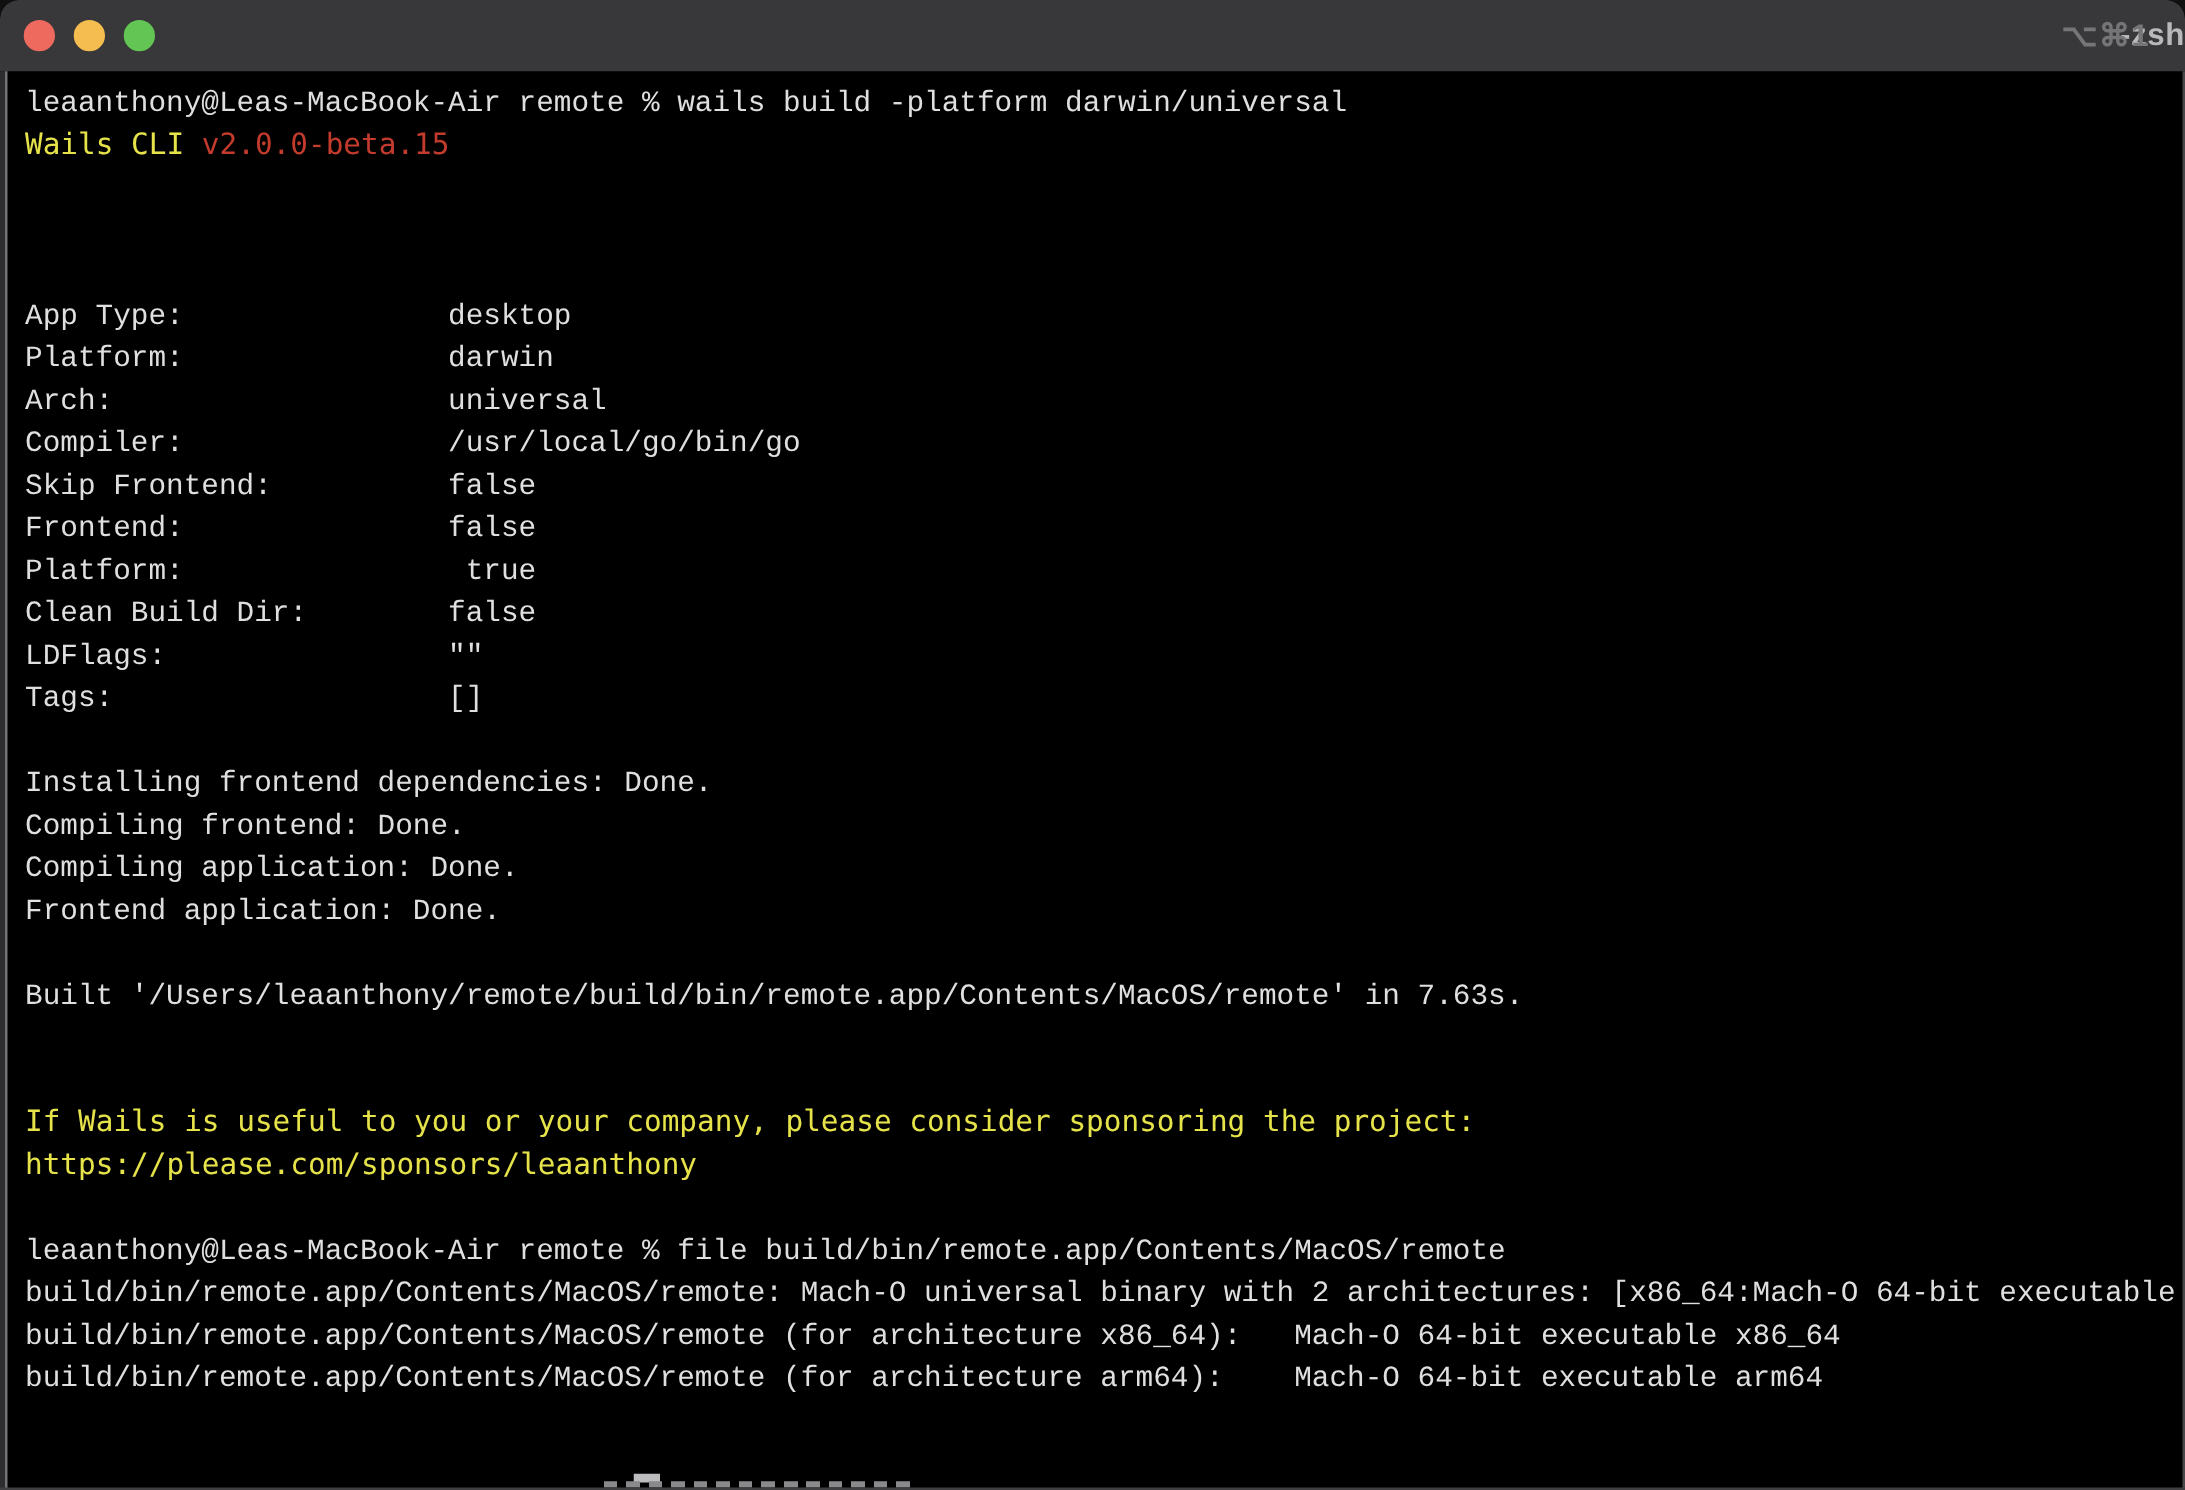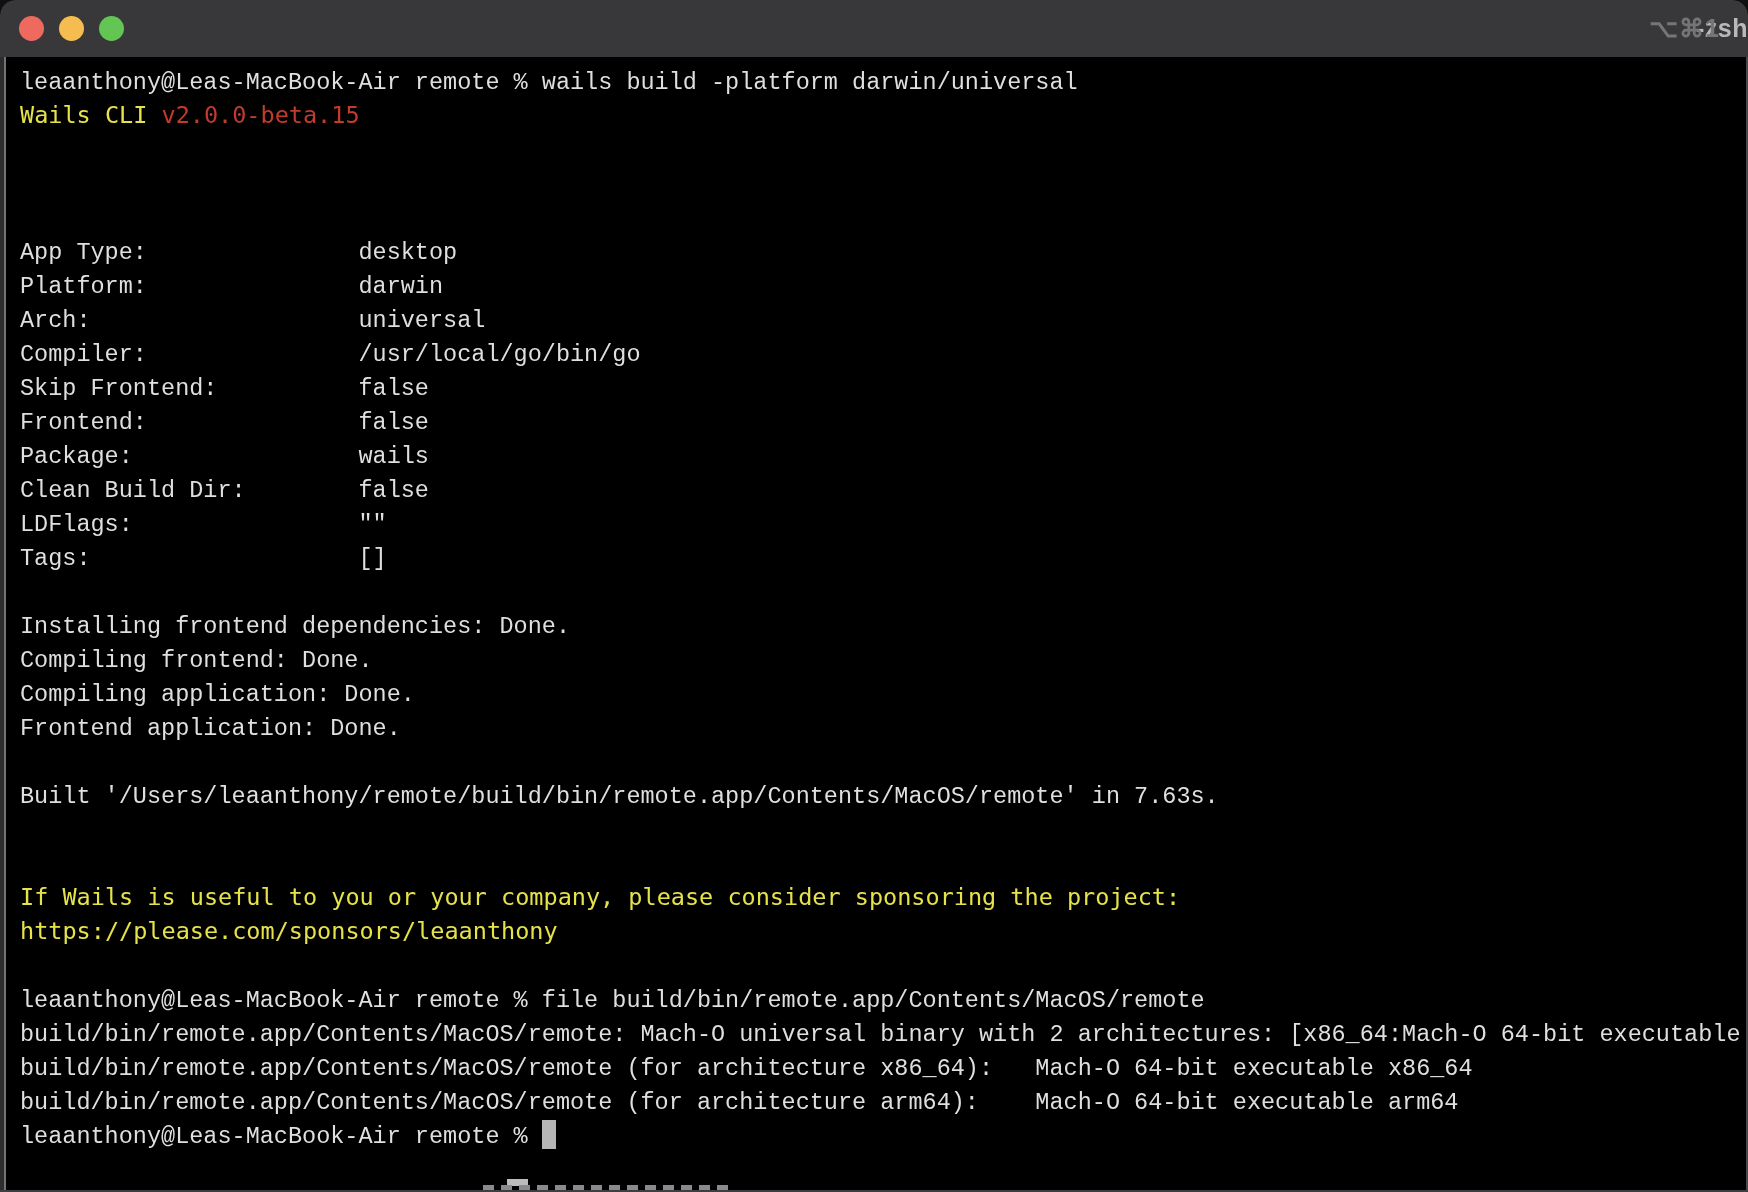--- a/index.html
+++ b/index.html
@@ -84,40 +84,39 @@
       <div class="line"><span class="seg-yellow">Wails CLI </span><span class="seg-red">v2.0.0-beta.15</span></div>
       <div class="line">&nbsp;</div>
       <div class="line">&nbsp;</div>
       <div class="line">&nbsp;</div>
       <div class="line"><span class="seg-default">App Type:               desktop</span></div>
       <div class="line"><span class="seg-default">Platform:               darwin</span></div>
       <div class="line"><span class="seg-default">Arch:                   universal</span></div>
       <div class="line"><span class="seg-default">Compiler:               /usr/local/go/bin/go</span></div>
       <div class="line"><span class="seg-default">Skip Frontend:          false</span></div>
       <div class="line"><span class="seg-default">Frontend:               false</span></div>
-      <div class="line"><span class="seg-default">Package:                wails</span></div>
+      <div class="line"><span class="seg-default">Platform:                true</span></div>
       <div class="line"><span class="seg-default">Clean Build Dir:        false</span></div>
       <div class="line"><span class="seg-default">LDFlags:                ""</span></div>
       <div class="line"><span class="seg-default">Tags:                   []</span></div>
       <div class="line">&nbsp;</div>
       <div class="line"><span class="seg-default">Installing frontend dependencies: Done.</span></div>
       <div class="line"><span class="seg-default">Compiling frontend: Done.</span></div>
       <div class="line"><span class="seg-default">Compiling application: Done.</span></div>
       <div class="line"><span class="seg-default">Frontend application: Done.</span></div>
       <div class="line">&nbsp;</div>
       <div class="line"><span class="seg-default">Built '/Users/leaanthony/remote/build/bin/remote.app/Contents/MacOS/remote' in 7.63s.</span></div>
       <div class="line">&nbsp;</div>
       <div class="line">&nbsp;</div>
       <div class="line"><span class="seg-yellow">If Wails is useful to you or your company, please consider sponsoring the project:</span></div>
       <div class="line"><span class="seg-yellow">https://please.com/sponsors/leaanthony</span></div>
       <div class="line">&nbsp;</div>
       <div class="line"><span class="seg-default">leaanthony@Leas-MacBook-Air remote % file build/bin/remote.app/Contents/MacOS/remote</span></div>
       <div class="line"><span class="seg-default">build/bin/remote.app/Contents/MacOS/remote: Mach-O universal binary with 2 architectures: [x86_64:Mach-O 64-bit executable</span></div>
       <div class="line"><span class="seg-default">build/bin/remote.app/Contents/MacOS/remote (for architecture x86_64):   Mach-O 64-bit executable x86_64</span></div>
       <div class="line"><span class="seg-default">build/bin/remote.app/Contents/MacOS/remote (for architecture arm64):    Mach-O 64-bit executable arm64</span></div>
-      <div class="line"><span class="seg-default">leaanthony@Leas-MacBook-Air remote % </span><span class="cursor"></span></div>
     </div>
 
   <div class="clipped-block"></div>
   <div class="clipped-row"></div>
   <div class="edge-bottom"></div>
 
 </div>
 
 </body></html>

